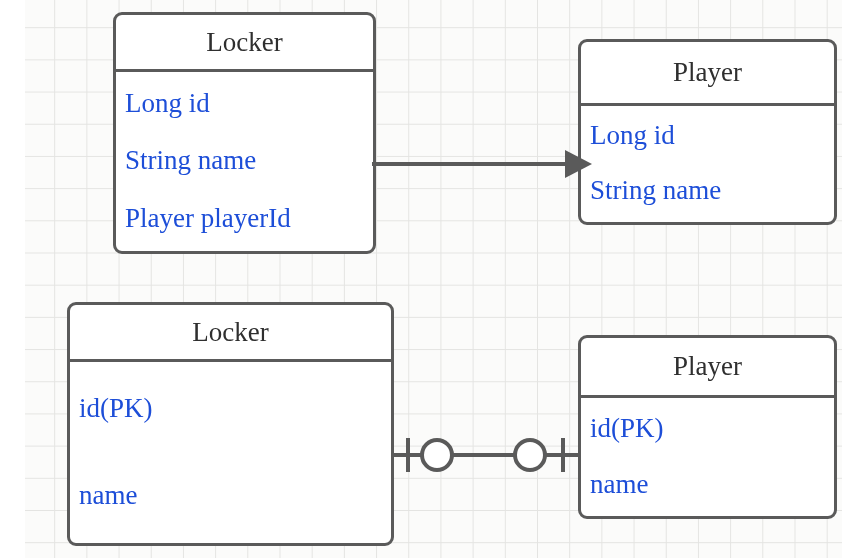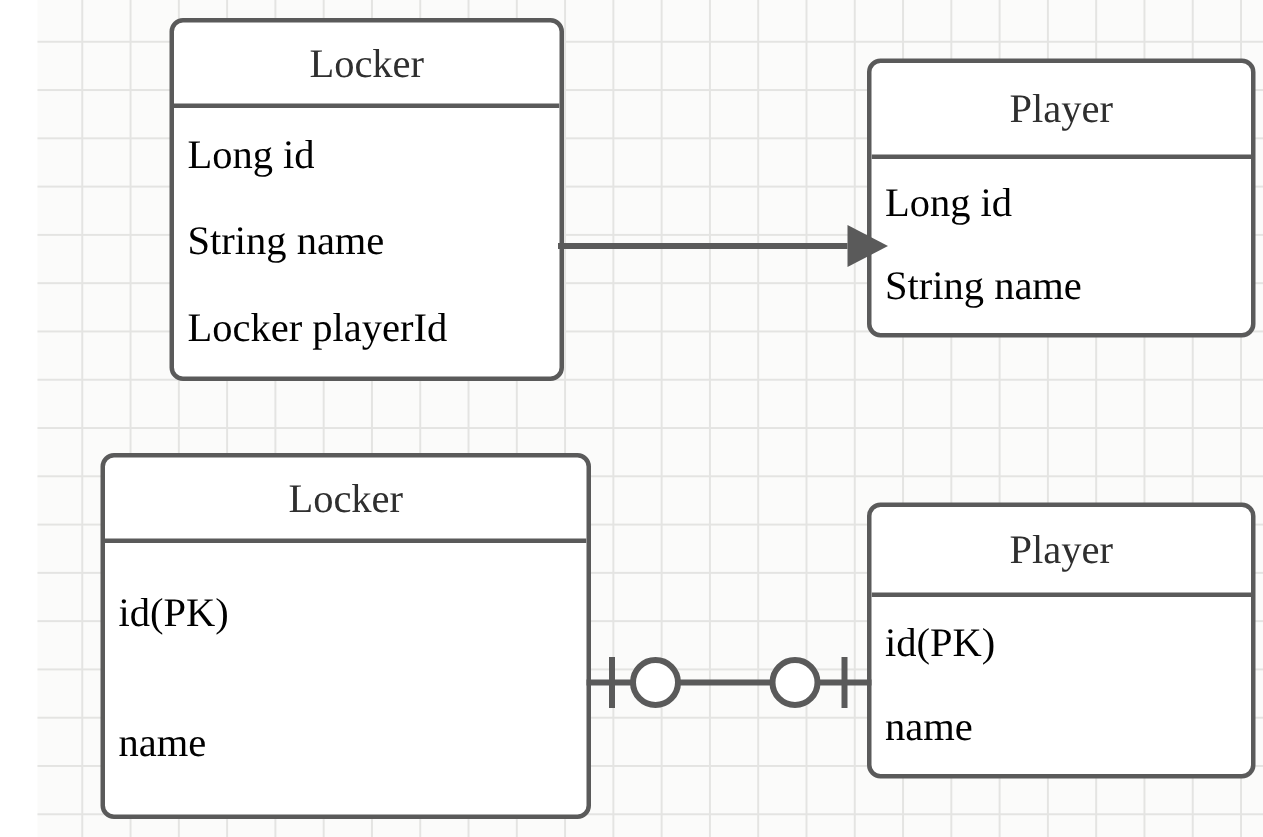--- a/index.html
+++ b/index.html
@@ -48,21 +48,21 @@
   }
   .entity-fields {
     box-sizing: border-box;
     flex: 1 1 auto;
     display: flex;
     flex-direction: column;
     justify-content: space-around;
     padding: 2px 0 4px 0;
   }
   .field {
-    color: #000000;
+    color: #1d4ed8;
     font-size: 27px;
     line-height: 1.05;
     white-space: nowrap;
     padding-left: 9px;
   }
 
   
   #box-locker-class   { left: 88px;  top: 12px;  width: 263px; height: 242px; }
   #box-locker-class .entity-title { height: 57px; }
 
@@ -101,21 +101,21 @@
 </head>
 <body>
 
 <div id="canvas">
 
   <div class="entity" id="box-locker-class">
     <div class="entity-title">Locker</div>
     <div class="entity-fields">
       <div class="field">Long id</div>
       <div class="field">String name</div>
-      <div class="field">Locker playerId</div>
+      <div class="field">Player playerId</div>
     </div>
   </div>
 
   <div class="entity" id="box-player-class">
     <div class="entity-title">Player</div>
     <div class="entity-fields">
       <div class="field">Long id</div>
       <div class="field">String name</div>
     </div>
   </div>

